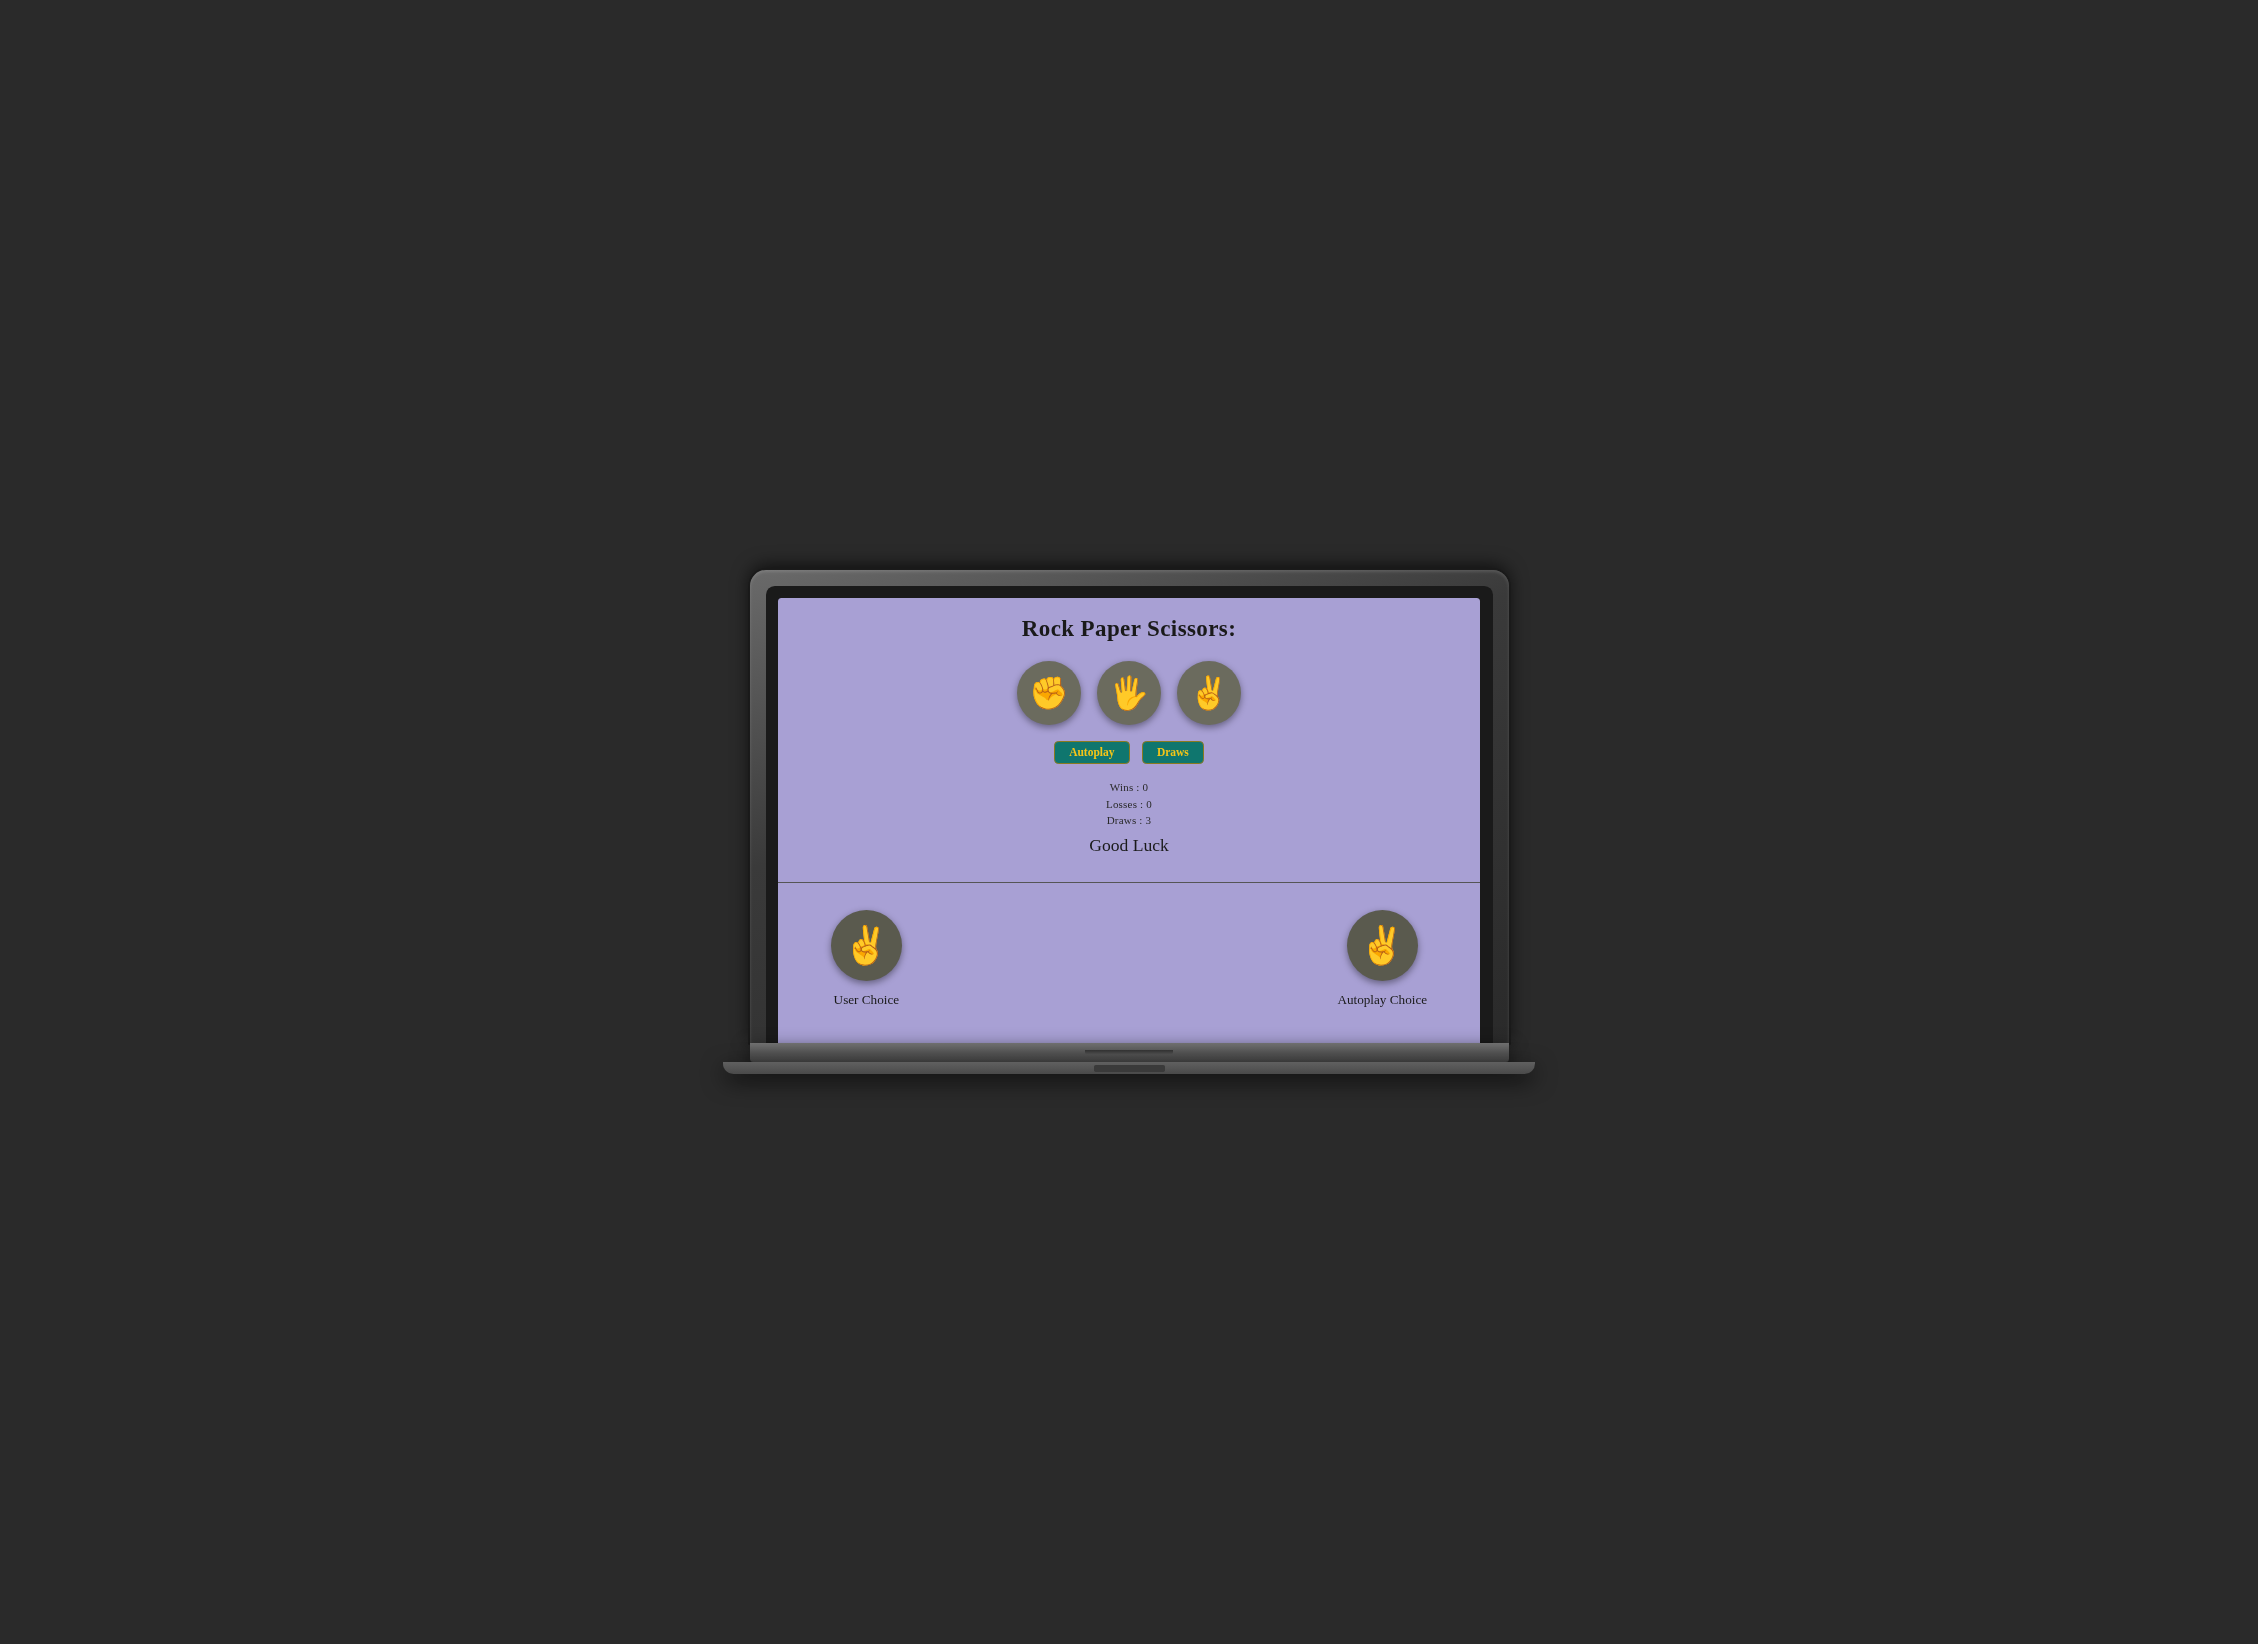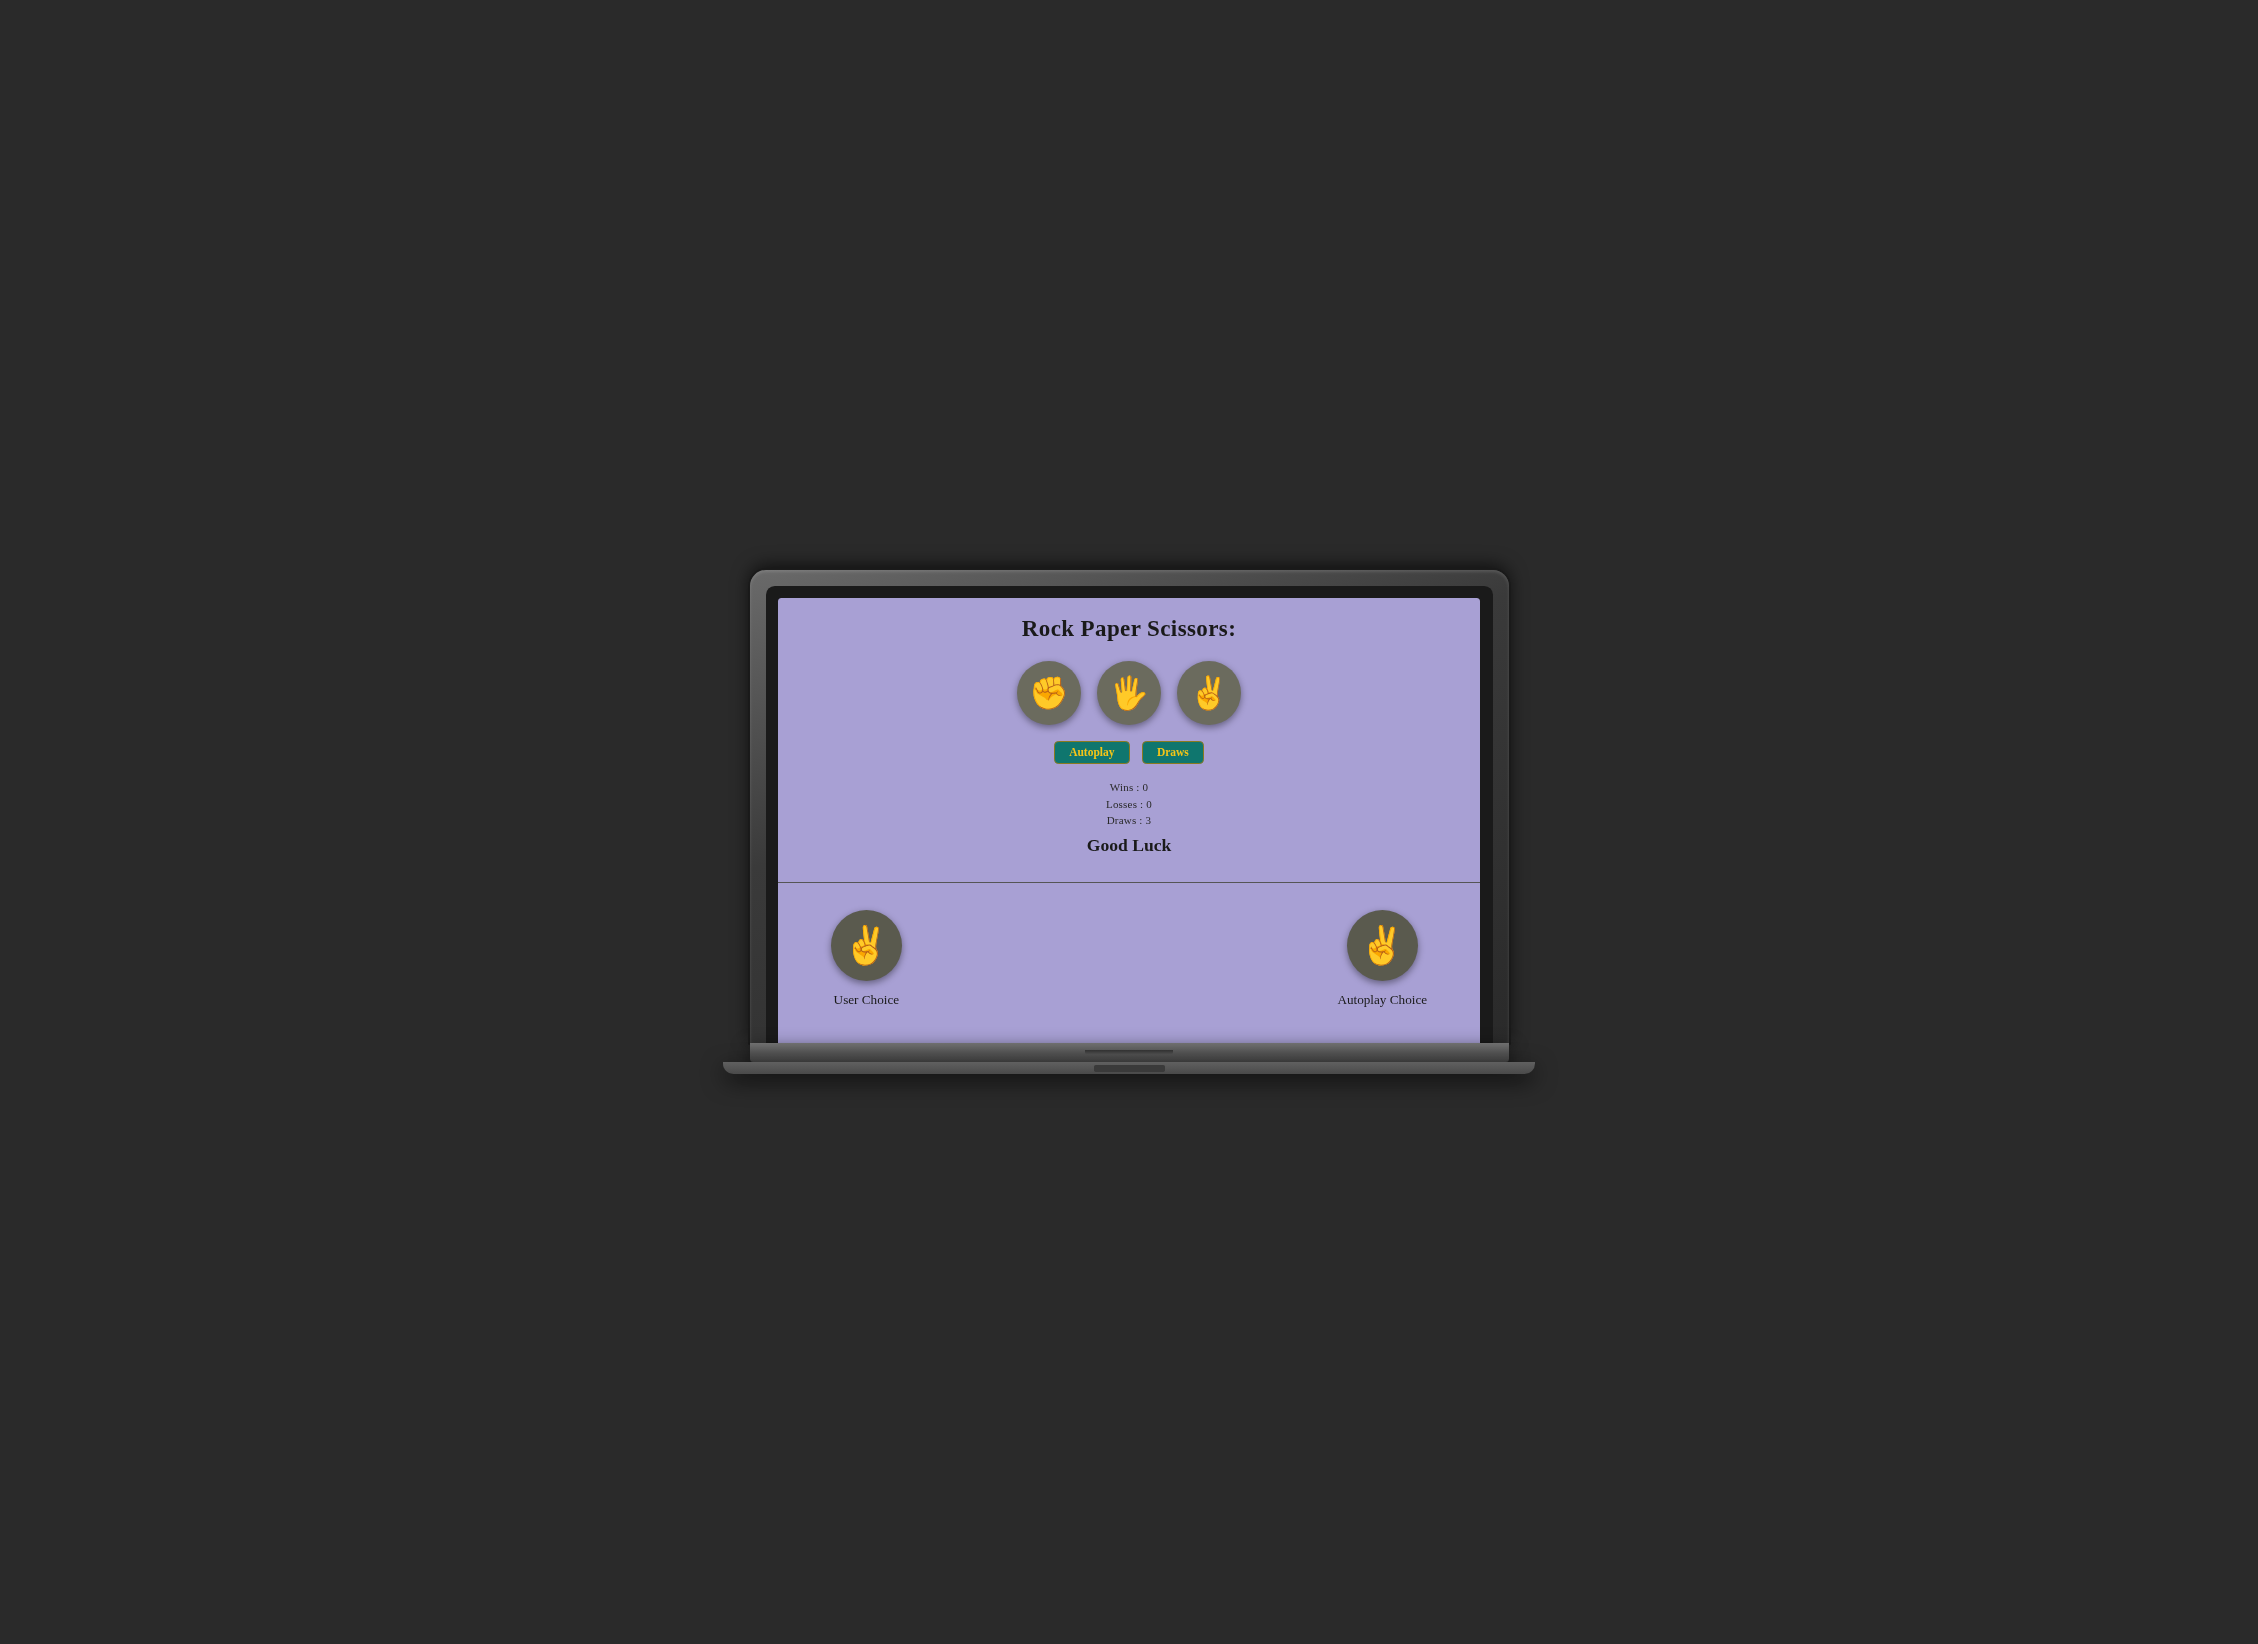--- a/index.html
+++ b/index.html
@@ -109,21 +109,21 @@
     .score-line {
       font-size: 11px;
       color: #2a2a2a;
       margin-bottom: 4.4px;
       letter-spacing: 0.2px;
     }
 
     .result-message {
       text-align: center;
       font-size: 17.6px;
-      font-weight: bold;
+      font-weight: normal;
       color: #1a1a1a;
       margin-top: 7px;
     }
 
     
     .bottom-section {
       padding: 26.5px 53px 35px;
       display: flex;
       justify-content: space-between;
       align-items: flex-start;

